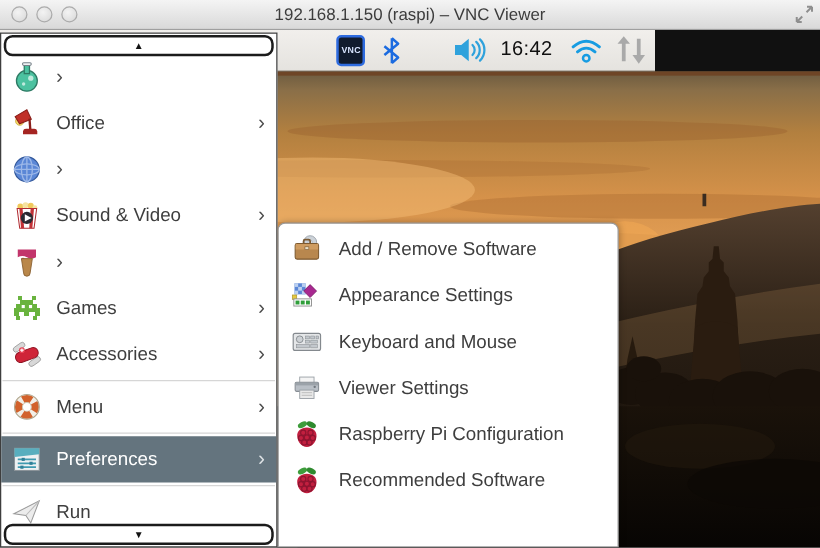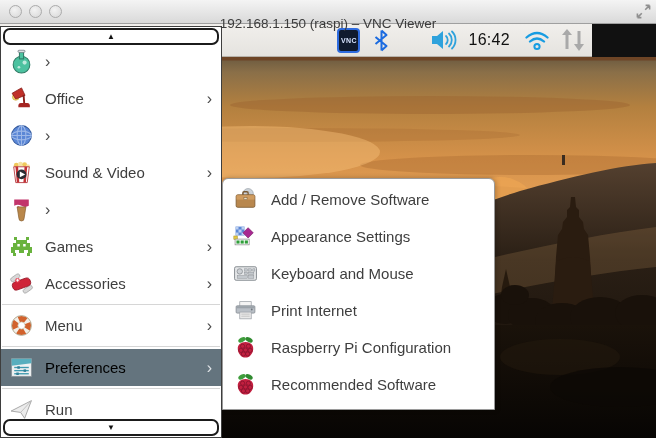--- a/index.html
+++ b/index.html
@@ -7,27 +7,27 @@
        font-family:"Liberation Sans",sans-serif;background:#fff;}
 
   
   .titlebar{position:absolute;top:0;left:0;width:656px;height:24px;
     background:linear-gradient(#f4f4f4,#d9d9d9);
     border-bottom:1px solid #9f9f9f;box-sizing:border-box;z-index:10;}
   .lights{position:absolute;left:9px;top:5px;display:flex;gap:7px;}
   .light{width:13px;height:13px;border-radius:50%;
     background:radial-gradient(circle at 40% 35%,#f3f3f3,#d7d7d7);
     border:1px solid #ababab;box-sizing:border-box;}
-  .win-title{position:absolute;left:0;right:0;top:12px;height:24px;line-height:24px;
+  .win-title{position:absolute;left:0;right:0;top:0;height:24px;line-height:24px;
     text-align:center;font-size:13.5px;color:#3c3c3c;}
   .resize-ic{position:absolute;right:5px;top:4px;}
 
   
   .desktop{position:absolute;top:24px;left:0;width:656px;height:414px;background:#111;}
-  .taskbar{position:absolute;top:0;left:0;width:592px;height:33px;
+  .taskbar{position:absolute;top:0;left:0;width:524px;height:33px;
     background:linear-gradient(#f1efec,#e5e3df);border-bottom:1px solid #b7b2aa;
     box-sizing:border-box;z-index:2;}
   .tray{position:absolute;right:4px;top:0;height:32px;display:flex;align-items:center;}
   .vnc-badge{width:23px;height:25px;background:#101b2e;border:2px solid #2e6bdf;
     border-radius:4px;display:flex;align-items:center;justify-content:center;
     box-sizing:border-box;margin-right:14px;}
   .vnc-badge span{font-size:7px;font-weight:bold;color:#d7e4ff;letter-spacing:.3px;}
   .bt{margin-right:42px;}
   .spk{margin-right:10px;}
   .clock{font-size:16px;color:#101010;margin-right:14px;letter-spacing:.3px;}
@@ -46,25 +46,25 @@
   .scroll-up{top:1px;}
   .scroll-down{bottom:1px;}
   .menu-list{position:absolute;top:16px;left:0;right:0;}
   .menu-item{height:37px;display:flex;align-items:center;padding:0 5px 0 7px;cursor:default;}
   .menu-item .ic{width:27px;height:27px;flex:none;margin-right:10px;display:flex;
     align-items:center;justify-content:center;}
   .menu-item .lbl{flex:1;font-size:15px;color:#3e3e3e;white-space:nowrap;}
   .menu-item .arr{font-size:16px;color:#4c4c4c;margin-right:4px;line-height:1;}
   .sep{height:1px;background:#d6d6d6;margin:2px 1px;}
   .menu-item.hl{background:#64747e;}
-  .menu-item.hl .lbl{color:#000000;}
+  .menu-item.hl .lbl{color:#ffffff;}
   .menu-item.hl .arr{color:#dfe3e6;}
 
   
-  .submenu{position:absolute;left:222px;top:154px;width:273px;height:232px;
+  .submenu{position:absolute;left:222px;top:154px;width:273px;height:260px;
     background:#fff;border:1px solid #9a9a9a;border-radius:6px 6px 0 0;
     box-sizing:border-box;z-index:4;box-shadow:1px 0 5px rgba(0,0,0,.25);}
   .sub-list{position:absolute;top:2px;left:0;right:0;}
   .sub-item{height:37px;display:flex;align-items:center;padding-left:9px;cursor:default;}
   .sub-item .ic{width:27px;height:27px;flex:none;margin-right:12px;display:flex;
     align-items:center;justify-content:center;}
   .sub-item .lbl{font-size:15px;color:#3e3e3e;white-space:nowrap;}
 
   svg{display:block;}
 </style>
@@ -410,21 +410,21 @@
             <rect x="3" y="7.5" width="18" height="7" rx="1" fill="#b9bfc6" stroke="#878d94" stroke-width="0.8"></rect>
             <rect x="3.4" y="7.9" width="17.2" height="2" fill="#9ba2a9"></rect>
             <circle cx="18" cy="11" r="0.9" fill="#6f767d"></circle>
             <rect x="6.5" y="13.5" width="11" height="6.5" fill="#e9e9e9" stroke="#9aa0a6" stroke-width="0.7"></rect>
             <g stroke="#b9b9b9" stroke-width="0.7">
               <line x1="8" y1="15.5" x2="16" y2="15.5"></line>
                 <line x1="8" y1="17.5" x2="16" y2="17.5"></line>
             </g>
           </svg>
           </span>
-        <span class="lbl">Print Internet</span>
+        <span class="lbl">Viewer Settings</span>
       </div>
       <div class="sub-item">
         <span class="ic">
           <svg width="25" height="25" viewBox="0 0 24 24">
             <ellipse cx="8.6" cy="4.6" rx="3.8" ry="2.1" fill="#3f9d3c" transform="rotate(-28 8.6 4.6)"></ellipse>
             <ellipse cx="15.4" cy="4.6" rx="3.8" ry="2.1" fill="#2f8a2f" transform="rotate(28 15.4 4.6)"></ellipse>
             <path d="M12 6.8 C16.6 6.8 19.8 9.6 19.4 13.6 C19 17.9 16.2 21.6 12 21.6 C7.8 21.6 5 17.9 4.6 13.6 C4.2 9.6 7.4 6.8 12 6.8 Z" fill="#c21f3f"></path>
             <g fill="none" stroke="#8f1430" stroke-width="0.9">
               <circle cx="9.2" cy="10.8" r="2"></circle>
                 <circle cx="14.8" cy="10.8" r="2"></circle>

